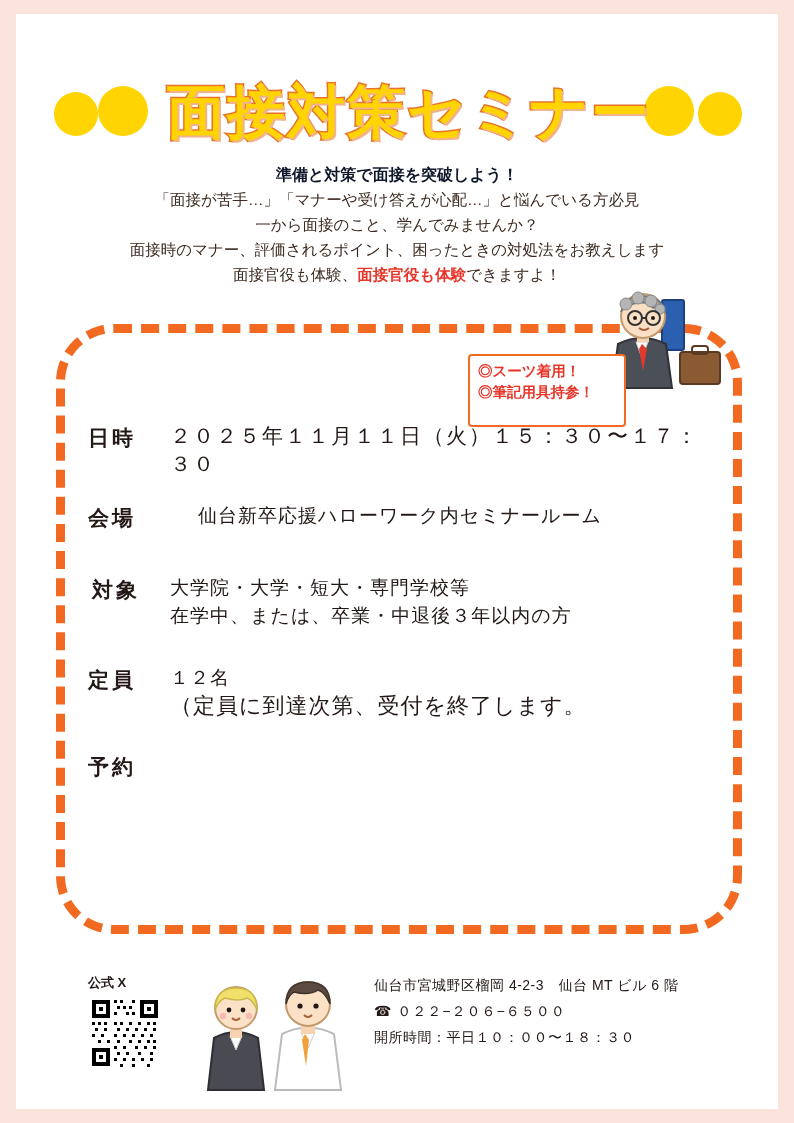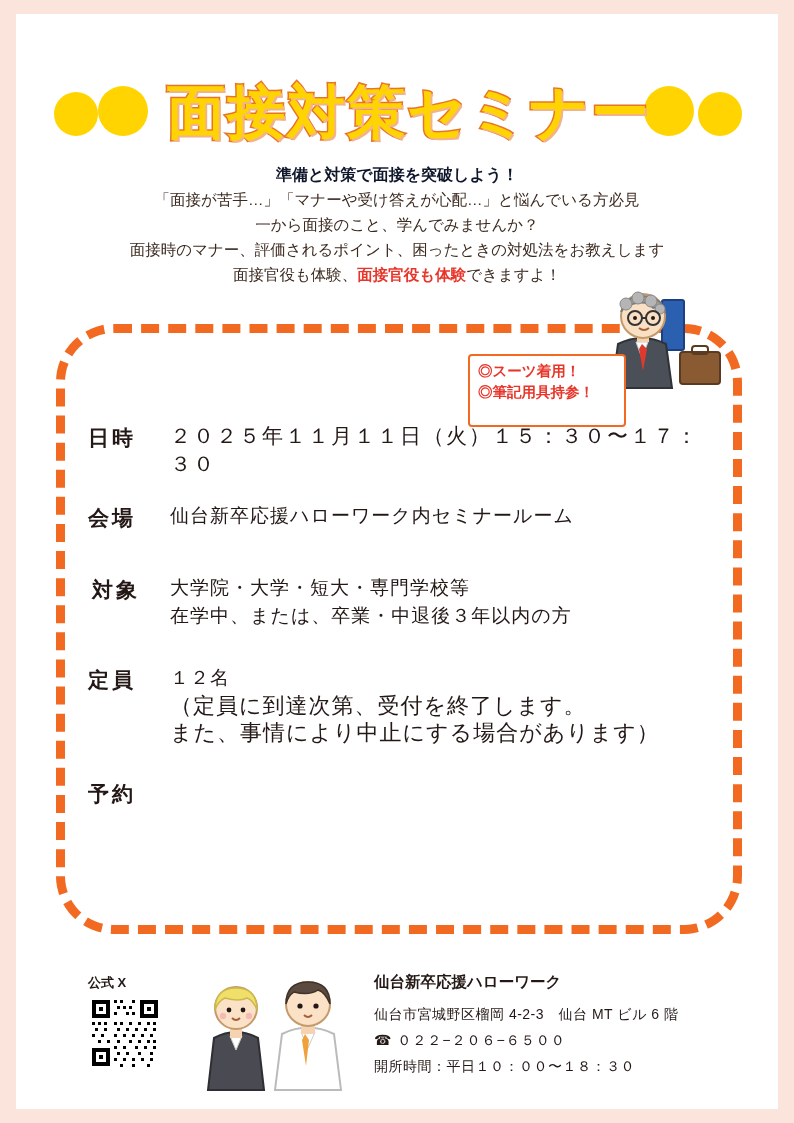--- a/index.html
+++ b/index.html
@@ -114,21 +114,21 @@
   }
   .row .val {
     flex: 1 1 auto;
     font-size: 19px;
     color: #231815;
     line-height: 28px;
     letter-spacing: 1px;
   }
   .row.r-date .val { font-size: 21px; letter-spacing: 2px; }
   .row.r-date { margin-bottom: 24px; }
-  .row.r-place { margin-bottom: 42px; }
+  .row.r-place { margin-bottom: 42px; gap: 28px; }
   .row.r-target { margin-bottom: 34px; }
   .row.r-cap { margin-bottom: 32px; }
   .row .lbl-ind { padding-left: 4px; }
   .sub { font-size: 22px; line-height: 27px; }
   .u-red-solid {
     color: #e8352a;
     border-bottom: 1.5px solid #e8352a;
   }
 
   
@@ -257,21 +257,20 @@
         <div>大学院・大学・短大・専門学校等</div>
         <div>在学中、または、卒業・中退後３年以内の方</div>
       </div>
     </div>
 
     <div class="row r-cap">
       <div class="lbl">定員</div>
       <div class="val">
         <div>１２名</div>
         <div class="sub">（定員に到達次第、受付を終了します。</div>
-        <div class="sub">また、事情により中止にする場合があります）</div>
       </div>
     </div>
 
     <div class="row r-res">
       <div class="lbl">予約</div>
     </div>
 
   </div>
 
   <div class="footer-x">公式 X</div>
@@ -369,19 +368,18 @@
       <rect x="95" y="48" width="14" height="14" fill="#f6d3b0"></rect>
       <circle cx="102" cy="32" r="22" fill="#fbe2c7" stroke="#c49a6c" stroke-width="2"></circle>
       <path d="M80 32 q0 -22 22 -22 q22 0 22 22 q-5 -12 -12 -14 q-9 6 -24 2 q-6 4 -8 12 z" fill="#5b4a3f" stroke="#3f3229" stroke-width="1.5"></path>
       <circle cx="94" cy="34" r="2.6" fill="#231815"></circle>
       <circle cx="110" cy="34" r="2.6" fill="#231815"></circle>
       <path d="M98 43 q4 4 8 0" fill="none" stroke="#a5603a" stroke-width="2"></path>
     </svg>
   </div>
 
   <div class="office">
-    <div class="oname">仙台新卒応援ハローワーク</div>
     <div class="oline">仙台市宮城野区榴岡 4-2-3　仙台 MT ビル 6 階</div>
     <div class="oline otel">☎ ０２２−２０６−６５００</div>
     <div class="oline">開所時間：平日１０：００〜１８：３０</div>
   </div>
 
 </div>
 
 </body></html>

